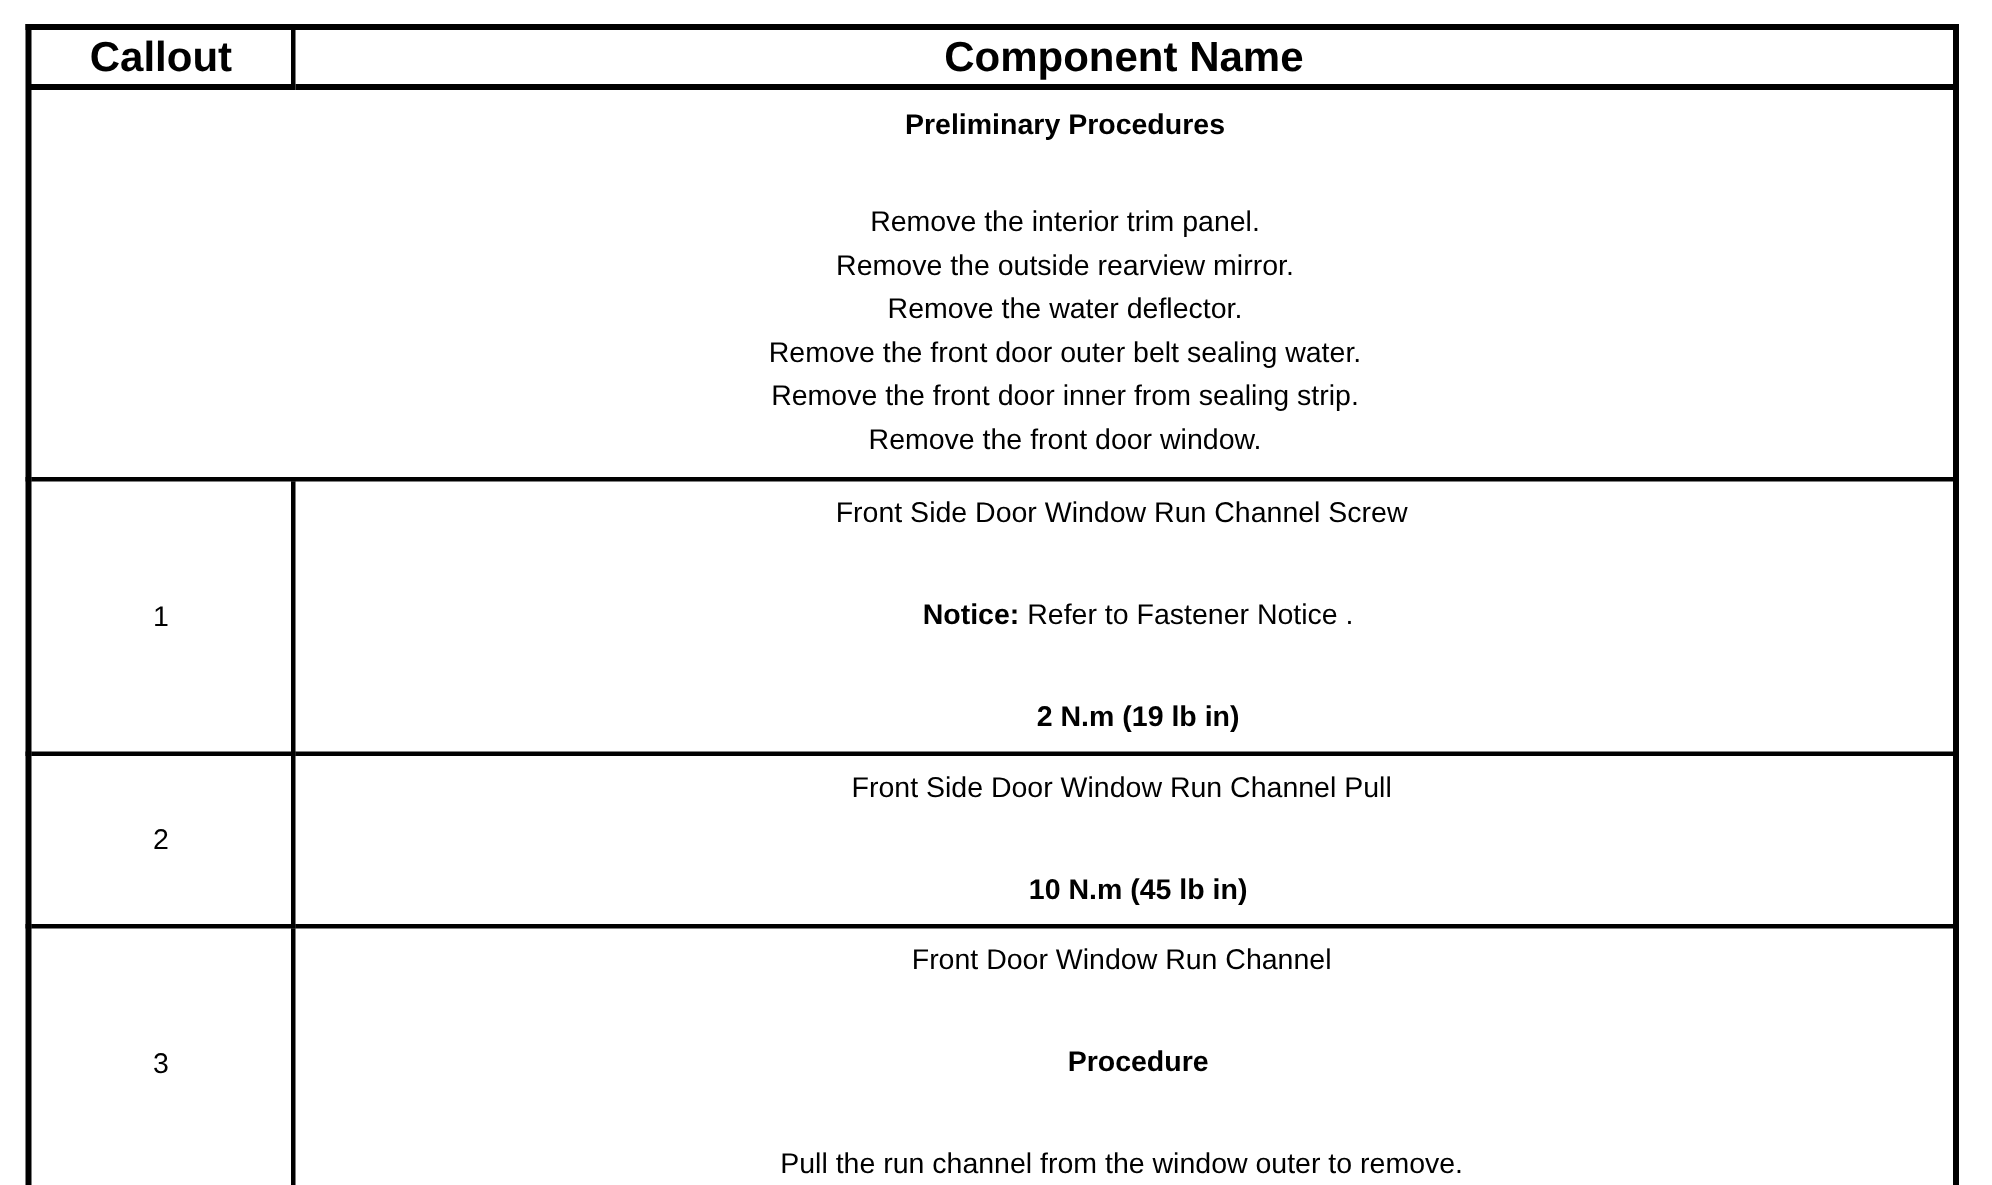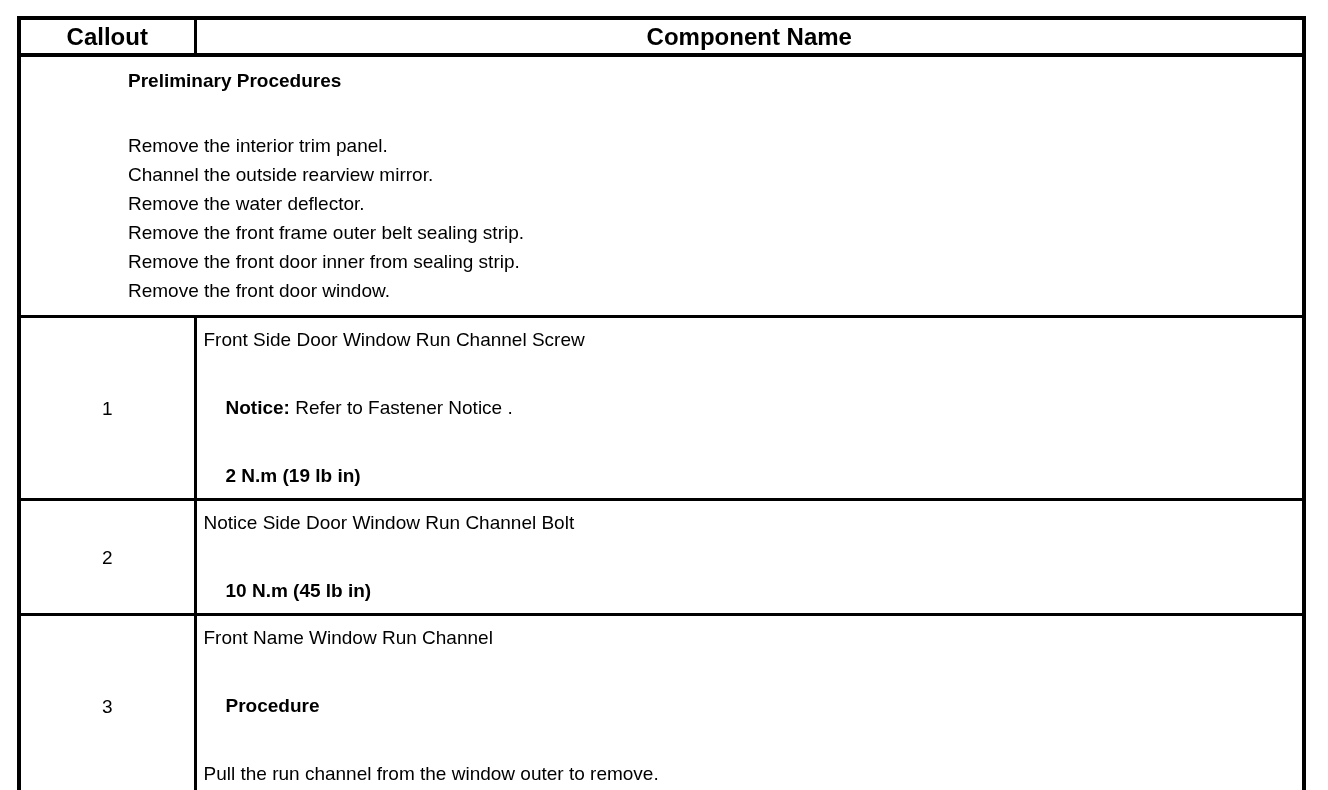--- a/index.html
+++ b/index.html
@@ -17,25 +17,25 @@
     left: 17px;
     top: 16px;
     width: 1289px;
     height: 758px;
     border-collapse: collapse;
     table-layout: fixed;
     background: #ffffff;
   }
   .doc-table { border: 4px solid #000; }
   .doc-table th,
-  .doc-table td { border: 3px solid #000; }
+  .doc-table td { border: 3px solid #000; text-align: center; }
   .doc-table th {
     border-bottom-width: 4px;
     height: 37px;
-    font-size: 24px;
+    font-size: 28px;
     font-weight: bold;
     text-align: center;
     vertical-align: middle;
     padding: 2px 4px;
   }
   .callout-col { width: 176px; }
   .doc-table td {
     vertical-align: top;
     font-size: 19px;
     line-height: 29px;
@@ -69,47 +69,47 @@
     <tr>
       <th>Callout</th>
       <th>Component Name</th>
     </tr>
   </thead>
   <tbody>
     <tr class="prelim-row">
       <td class="prelim-cell" colspan="2">
         <p class="prelim-title">Preliminary Procedures</p>
         <p class="step-line">Remove the interior trim panel.</p>
-        <p class="step-line">Channel the outside rearview mirror.</p>
+        <p class="step-line">Remove the outside rearview mirror.</p>
         <p class="step-line">Remove the water deflector.</p>
-        <p class="step-line">Remove the front frame outer belt sealing strip.</p>
+        <p class="step-line">Remove the front door outer belt sealing water.</p>
         <p class="step-line">Remove the front door inner from sealing strip.</p>
         <p class="step-line">Remove the front door window.</p>
       </td>
     </tr>
 
     <tr class="row-1">
       <td class="callout-cell">1</td>
       <td class="component-cell">
         <p class="para">Front Side Door Window Run Channel Screw</p>
         <p class="para"><span class="bold">Notice:</span> <span>Refer to Fastener Notice .</span></p>
         <p class="para bold">2 N.m (19 lb in)</p>
       </td>
     </tr>
 
     <tr class="row-2">
       <td class="callout-cell">2</td>
       <td class="component-cell">
-        <p class="para">Notice Side Door Window Run Channel Bolt</p>
+        <p class="para">Front Side Door Window Run Channel Pull</p>
         <p class="para bold">10 N.m (45 lb in)</p>
       </td>
     </tr>
 
     <tr class="row-3">
       <td class="callout-cell">3</td>
       <td class="component-cell">
-        <p class="para">Front Name Window Run Channel</p>
+        <p class="para">Front Door Window Run Channel</p>
         <p class="para bold">Procedure</p>
         <p class="para">Pull the run channel from the window outer to remove.</p>
       </td>
     </tr>
   </tbody>
 </table>
 
 </body></html>

